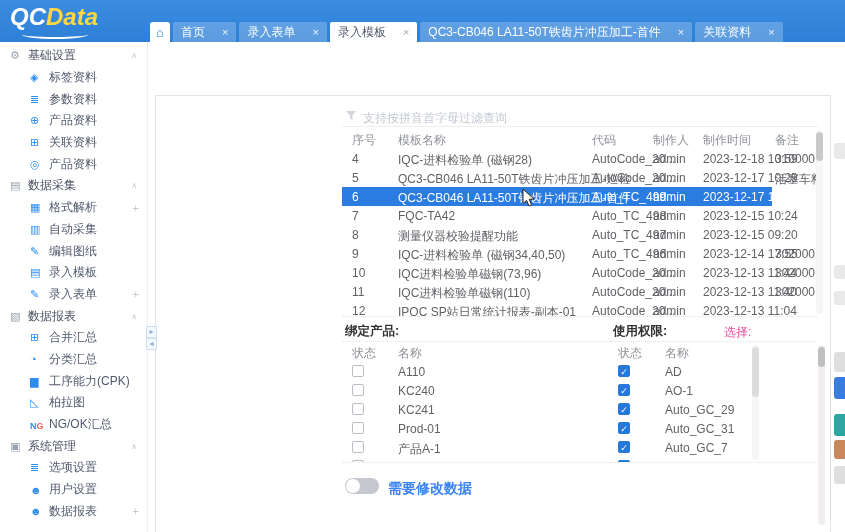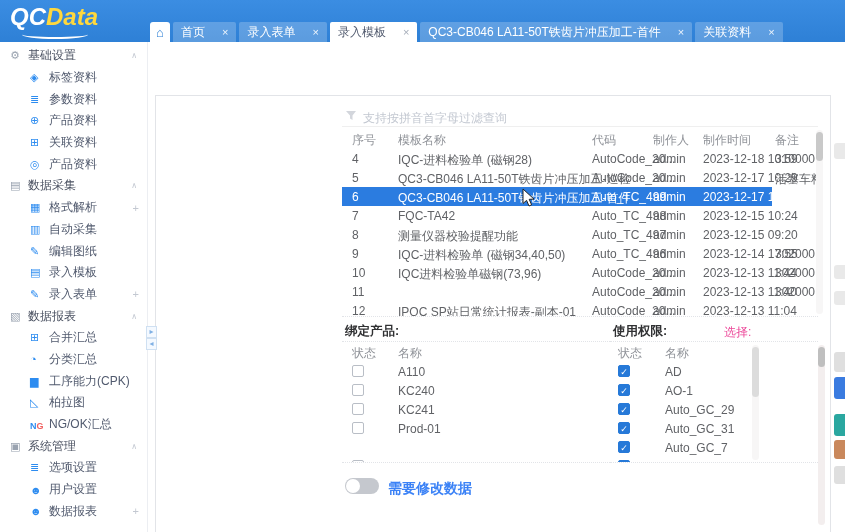--- a/index.html
+++ b/index.html
@@ -294,20 +294,21 @@
       <div class="trow" style="top: 135px;">
         <span style="left: 10px;">10</span>
         <span style="left: 56px;">IQC进料检验单磁钢(73,96)</span>
         <span style="left: 250px;">AutoCode_20...</span>
         <span style="left: 311px;">admin</span>
         <span style="left: 361px;">2023-12-13 11:44</span>
         <span style="left: 433px;">302000...</span>
       </div>
       <div class="trow" style="top: 154px;">
         <span style="left: 10px;">11</span>
+        <span style="left: 56px;">IQC进料检验单磁钢(110)</span>
         <span style="left: 250px;">AutoCode_20...</span>
         <span style="left: 311px;">admin</span>
         <span style="left: 361px;">2023-12-13 11:40</span>
         <span style="left: 433px;">302000...</span>
       </div>
       <div class="trow" style="top: 173px;">
         <span style="left: 10px;">12</span>
         <span style="left: 56px;">IPQC SP站日常统计报表-副本-01</span>
         <span style="left: 250px;">AutoCode_20...</span>
         <span style="left: 311px;">admin</span>
@@ -339,20 +340,24 @@
         <span class="cbox" style="left: 10px;"></span>
         <span class="nm" style="left: 56px;">KC240</span>
       </div>
       <div class="lrow" style="top: 59px;">
         <span class="cbox" style="left: 10px;"></span>
         <span class="nm" style="left: 56px;">KC241</span>
       </div>
       <div class="lrow" style="top: 78px;">
         <span class="cbox" style="left: 10px;"></span>
         <span class="nm" style="left: 56px;">Prod-01</span>
+      </div>
+      <div class="lrow" style="top: 97px;">
+        <span class="cbox" style="left: 10px;"></span>
+        <span class="nm" style="left: 56px;">产品A-1</span>
       </div>
       <div class="lrow" style="top: 116px;">
         <span class="cbox" style="left: 10px;"></span>
         <span class="nm" style="left: 56px;">项目A-1</span>
       </div>
     </div>
   <div class="dotline" style="left:342px; top:462px; width:418px;"></div>
   <div class="vscroll" style="left:752px; top:345px; height:115px;">
     <div class="vthumb" style="top:2px; height:50px; background:#dcdcdc;"></div>
   </div>

